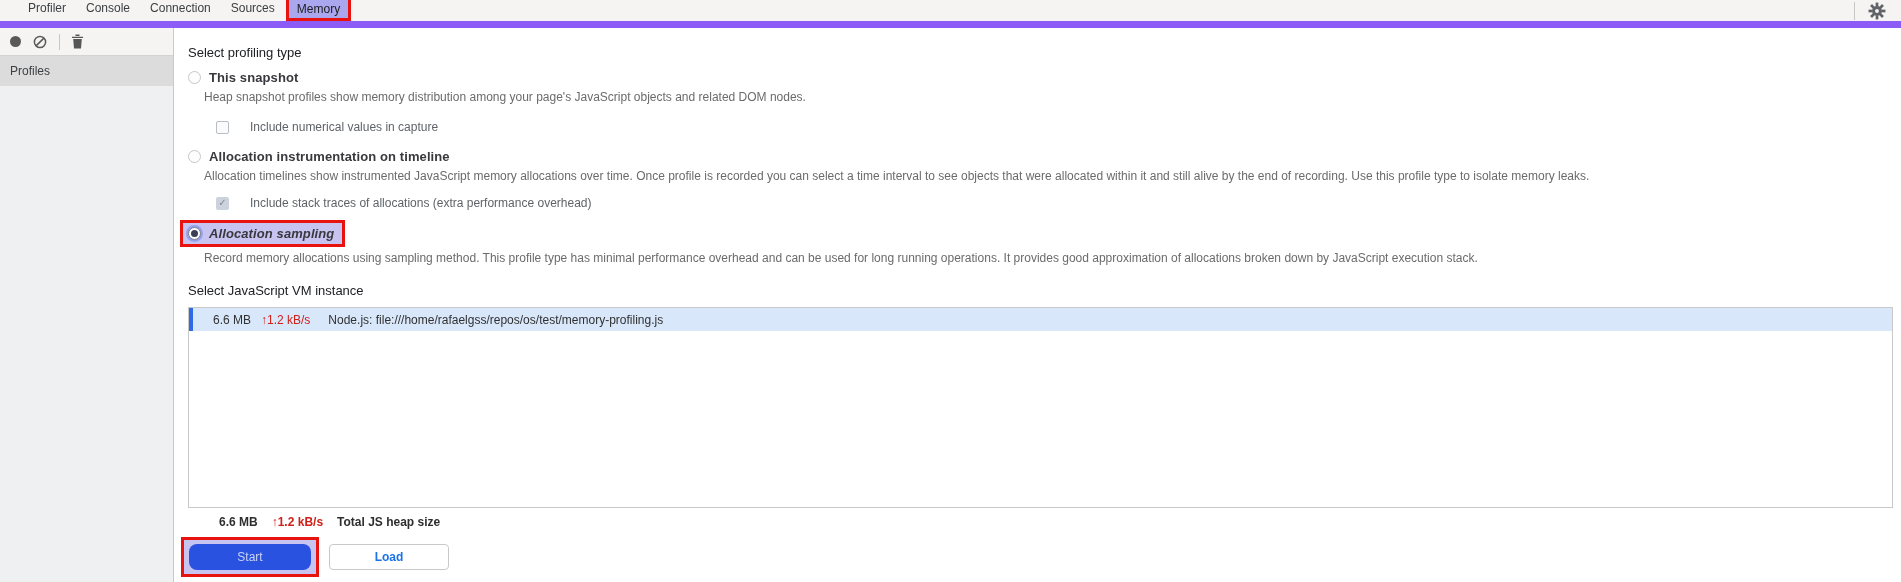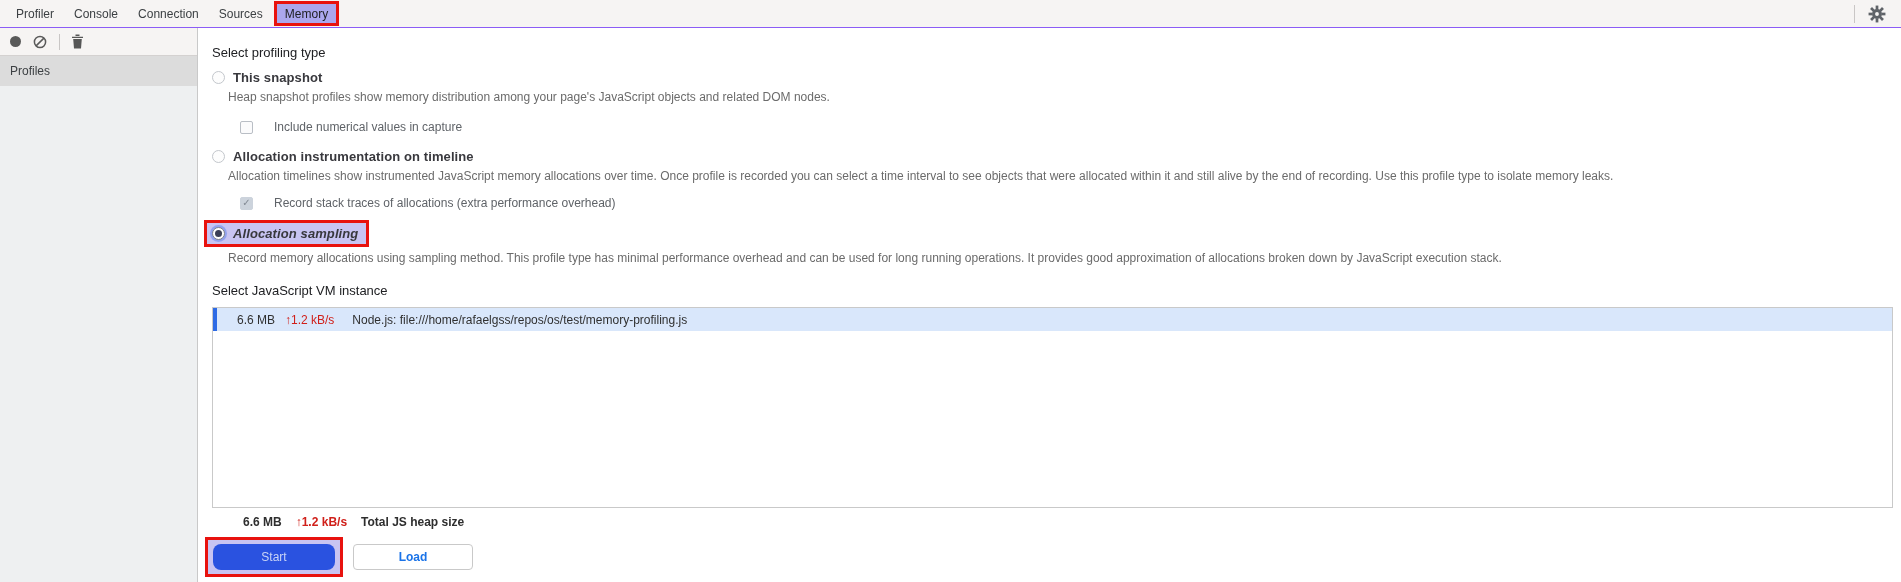--- a/index.html
+++ b/index.html
@@ -4,38 +4,38 @@
 <style>
   * { margin:0; padding:0; box-sizing:border-box; }
   html,body { width:1901px; height:582px; overflow:hidden; }
   body {
     font-family:"Liberation Sans","DejaVu Sans",sans-serif;
     font-size:12px; color:#333; background:#fff;
   }
 
   
   .tabbar {
-    height:28px; background:#f6f4f3; border-bottom:1px solid #8b5cf6;
-    display:flex; align-items:center; padding-left:6px;
+    height:28px; background:#f6f4f3; border-bottom:7px solid #8b5cf6;
+    display:flex; align-items:flex-end; padding-left:18px;
   }
   .tab {
     padding:0 10px; color:#3c4043; font-size:12px; height:27px;
     display:flex; align-items:center; cursor:default;
   }
   .tab.selected {
     background:var(--tab-highlight); border:3px solid var(--annotation-red);
     height:25px; padding:0 8px; margin:0 1px; color:#202124;
   }
   .tabbar-right { margin-left:auto; display:flex; align-items:center; }
   .vsep { width:1px; height:18px; background:#c9c6c5; margin:0 12px; }
   .gear { width:20px; height:20px; margin-right:14px; display:flex; align-items:center; justify-content:center; }
 
   
   .body-row { display:flex; height:554px; }
-  .left-col { width:198px; background:#eef0f1; border-right:1px solid #c9c9c9; }
+  .left-col { width:174px; background:#eef0f1; border-right:1px solid #c9c9c9; }
   .left-toolbar {
     height:28px; background:#f6f4f3; border-bottom:1px solid #d4d1d0;
     display:flex; align-items:center; padding-left:7px;
   }
   .tb-icon { width:16px; height:16px; margin-right:9px; display:flex; align-items:center; justify-content:center; }
   .record-dot { width:11px; height:11px; border-radius:50%; background:#595959; }
   .tb-sep { width:1px; height:16px; background:#c9c6c5; margin:0 9px 0 2px; }
   .profiles-row {
     height:30px; background:#dcdcdc; display:flex; align-items:center;
     padding-left:10px; color:#3c4043; font-size:12px;
@@ -183,21 +183,21 @@
     </div>
 
     
     <div class="opt-row" style="margin-top:15px;">
       <span class="radio"></span>
       <span class="opt-label">Allocation instrumentation on timeline</span>
     </div>
     <div class="desc" style="margin-top:5px;">Allocation timelines show instrumented JavaScript memory allocations over time. Once profile is recorded you can select a time interval to see objects that were allocated within it and still alive by the end of recording. Use this profile type to isolate memory leaks.</div>
     <div class="cb-row" style="margin-top:13px;">
       <span class="checkbox checked">✓</span>
-      <span>Record stack traces of allocations (extra performance overhead)</span>
+      <span>Include stack traces of allocations (extra performance overhead)</span>
     </div>
 
     
     <div class="highlight-box">
       <div class="opt-row">
         <span class="radio on"></span>
         <span class="opt-label">Allocation sampling</span>
       </div>
     </div>
     <div class="desc" style="margin-top:4px;">Record memory allocations using sampling method. This profile type has minimal performance overhead and can be used for long running operations. It provides good approximation of allocations broken down by JavaScript execution stack.</div>

